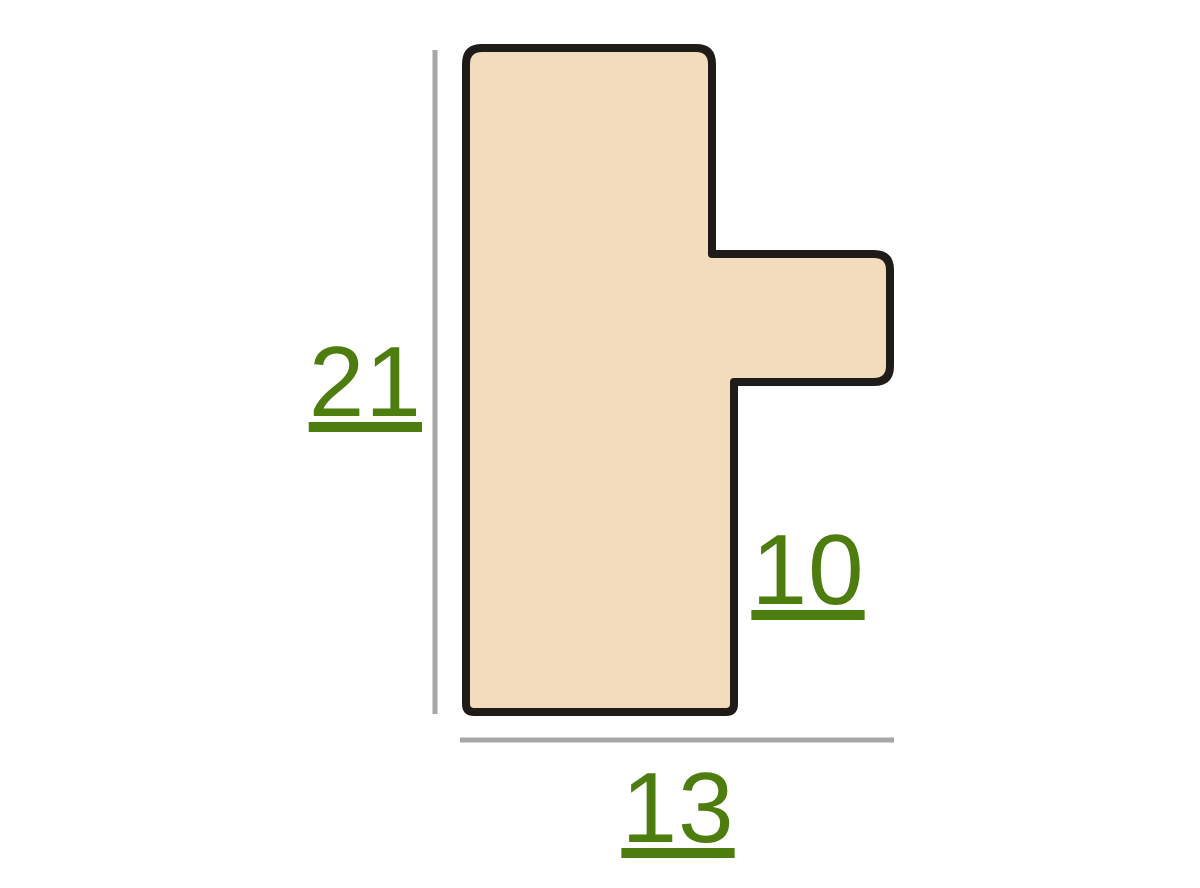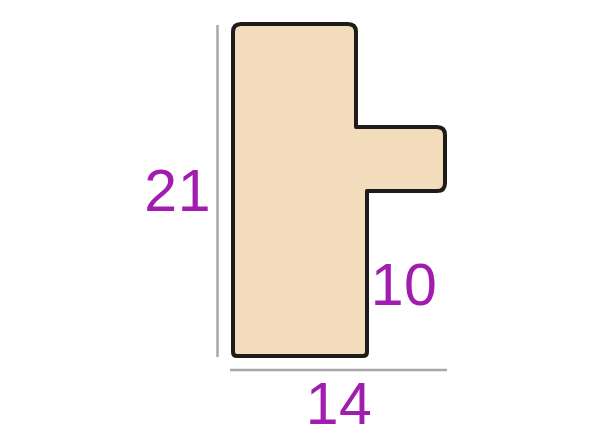--- a/index.html
+++ b/index.html
@@ -25,27 +25,28 @@
     stroke: #1e1b19;          
     stroke-width: 4;
     stroke-linejoin: round;
     stroke-linecap: round;
   }
   .dim-line {
     stroke-linecap: butt;
   }
   .dim-label {
     position: absolute;
-    font-size: 59px;
+    font-size: 50px;
     line-height: 51px;
     font-weight: 400;
-    color: #a21caf;
+    color: #4d7c0f;
     letter-spacing: 0.5px;
     white-space: nowrap;
     user-select: none;
+    text-decoration: underline;
   }
   .dim-label.height {       
     left: 61px;
     top: 166px;
     width: 150px;
     text-align: right;
   }
   .dim-label.rebate {       
     left: 329px;
     top: 260px;
@@ -85,15 +86,15 @@
              Q 233 356 233 352
              V 32
              Q 233 24 241 24
              Z" fill="#f2dcbc"></path>
   </svg>
 
   <div class="dim-label height">21</div>
 
   <div class="dim-label rebate">10</div>
 
-  <div class="dim-label width">14</div>
+  <div class="dim-label width">13</div>
 
 </div>
 
 </body></html>

